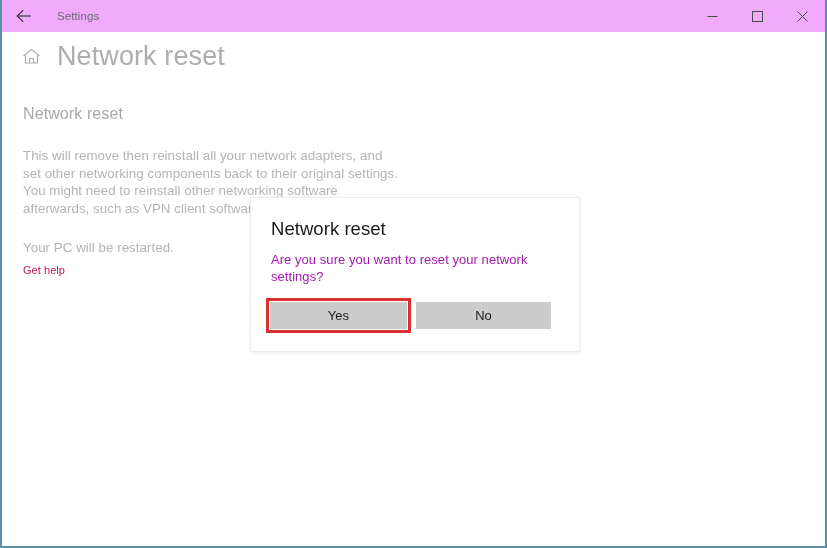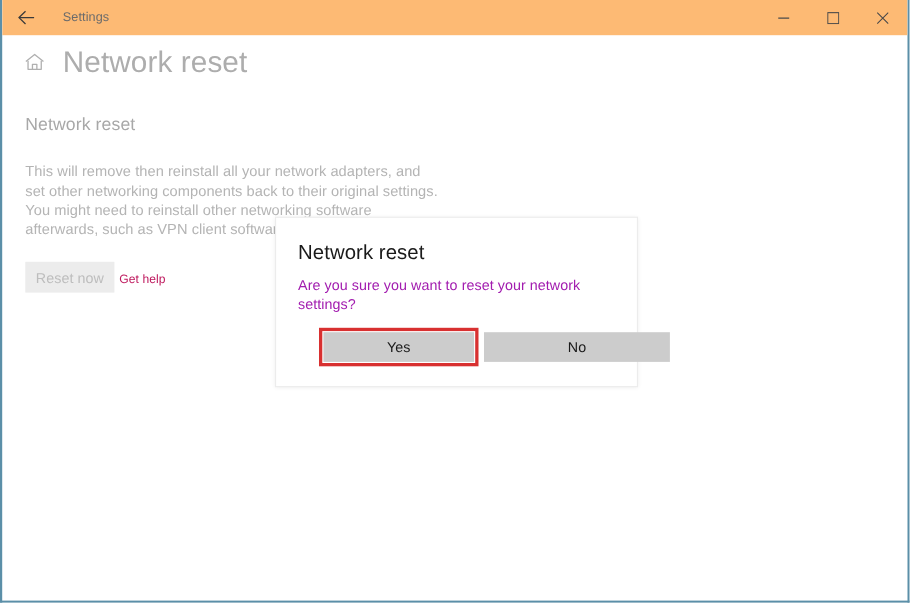--- a/index.html
+++ b/index.html
@@ -24,21 +24,21 @@
     overflow: hidden;
   }
 
   
   #titlebar {
     position: absolute;
     top: 0;
     left: 0;
     right: 0;
     height: 32px;
-    background: #fdba74;
+    background: #f0abfc;
     display: flex;
     align-items: center;
   }
   #back-button {
     width: 44px;
     height: 32px;
     display: flex;
     align-items: center;
     justify-content: center;
     cursor: default;
@@ -191,29 +191,28 @@
   .dlg-btn {
     height: 27px;
     background: #cccccc;
     border: none;
     font-family: "Liberation Sans", sans-serif;
     font-size: 13px;
     color: #1a1a1a;
     padding: 0;
     cursor: default;
     letter-spacing: 0.05px;
-    margin-left: 24px;
   }
   #yes-button {
     width: 137px;
     outline: 3px solid #d83030;
     outline-offset: 1px;
   }
   #no-button {
-    width: 169px;
+    width: 135px;
     margin-left: 9px;
   }
 </style>
 </head>
 <body>
 
 <div id="app-window">
 
   <div id="titlebar">
     <div id="back-button">
@@ -250,21 +249,21 @@
         <path d="M3.5 7.2 L3.5 15 L15.5 15 L15.5 7.2" fill="none" stroke="#b0b0b0" stroke-width="1.2" stroke-linejoin="round"></path>
         <path d="M7.5 15 L7.5 10.5 L11.5 10.5 L11.5 15" fill="none" stroke="#b0b0b0" stroke-width="1.2" stroke-linejoin="round"></path>
       </svg>
     </div>
     <div id="page-title">Network reset</div>
   </div>
 
   <div id="content">
     <h2 id="section-heading">Network reset</h2>
     <p id="description">This will remove then reinstall all your network adapters, and set other networking components back to their original settings. You might need to reinstall other networking software afterwards, such as VPN client software or virtual switches.</p>
-    <button id="reset-now-button">Reset now</button>
+    <p id="restart-note">Your PC will be restarted.</p>
     <a id="get-help-link" href="#">Get help</a>
   </div>
 
   <div id="dialog">
     <h2 id="dialog-title">Network reset</h2>
     <p id="dialog-message">Are you sure you want to reset your network settings?</p>
     <div id="dialog-buttons">
       <button id="yes-button" class="dlg-btn">Yes</button>
       <button id="no-button" class="dlg-btn">No</button>
     </div>

